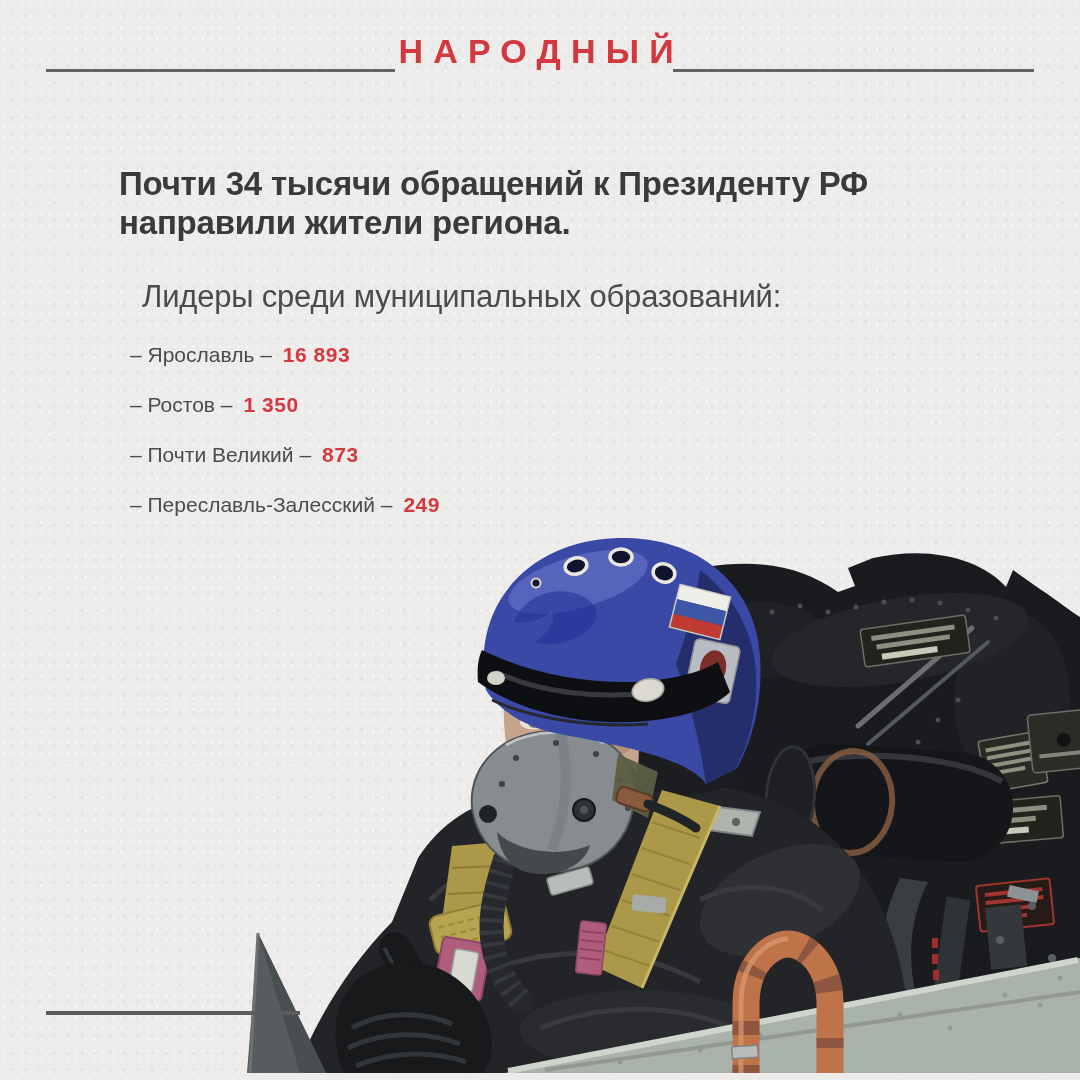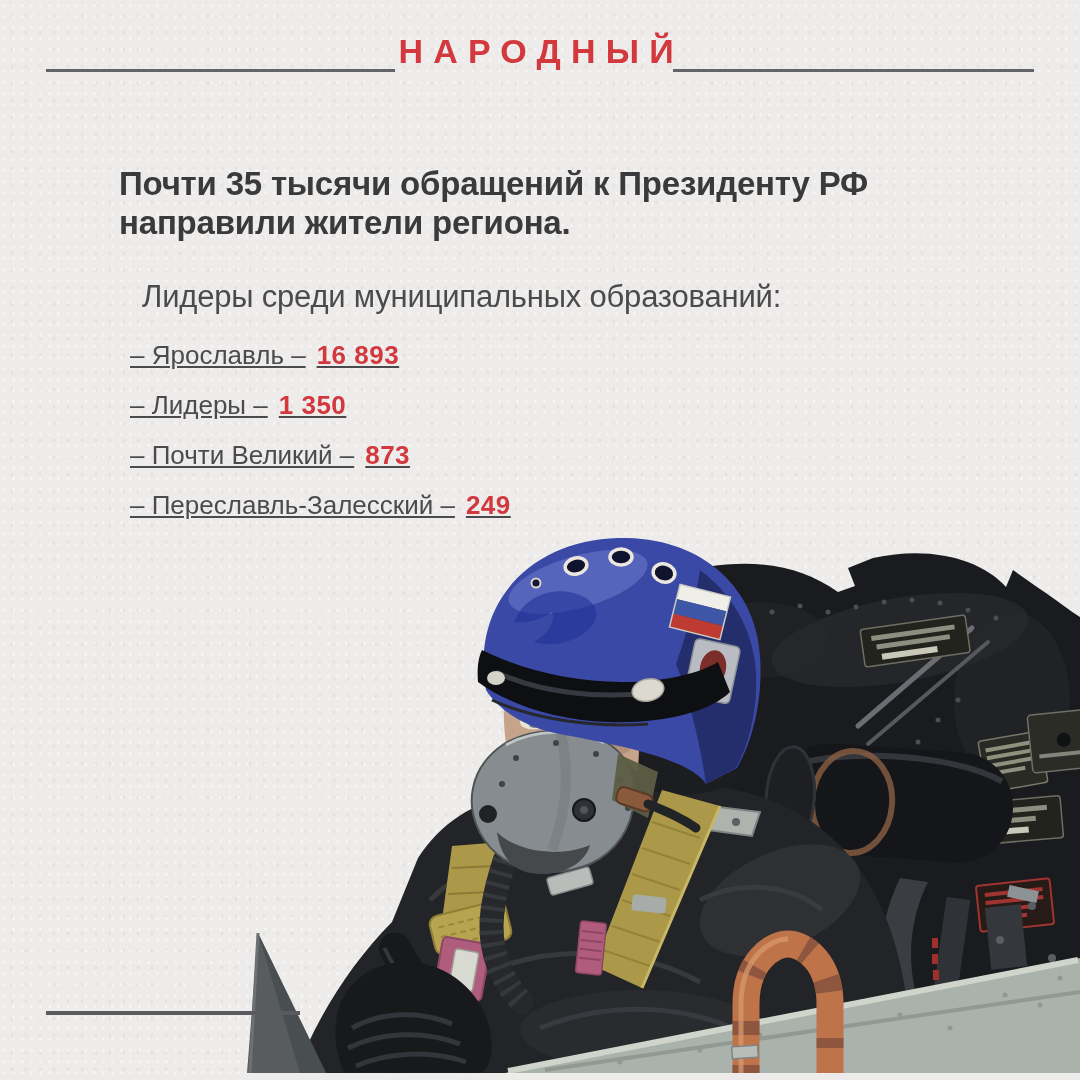--- a/index.html
+++ b/index.html
@@ -21,21 +21,21 @@
   .brand{position:absolute;left:0;right:8px;top:31px;text-align:center;
          color:#d2383d;font-weight:bold;}
   .brand-line{font-size:34px;line-height:41px;letter-spacing:.30em;text-indent:.30em;}
   .headline{position:absolute;left:119px;top:164px;width:832px;margin:0;
             font-size:33px;font-weight:bold;line-height:39px;color:#3a3a3c;
             letter-spacing:-.2px;}
   .stats{position:absolute;left:130px;top:264px;width:830px;}
   .stats-heading{margin:12px;font-size:31px;font-weight:normal;color:#4b4b4d;
                  line-height:42px;letter-spacing:-.2px;}
   .stats-list{list-style:none;margin:8px 0 0 0;padding:0;}
-  .stats-item{font-size:26px;color:#4b4b4d;line-height:50px;font-weight:normal;text-decoration:underline;}
+  .stats-item{font-size:21px;color:#4b4b4d;line-height:50px;font-weight:normal;}
   .stat-value{font-weight:bold;color:#d2383d;margin-left:11px;letter-spacing:.5px;}
   .bottom-rule{position:absolute;left:46px;top:1011px;width:254px;height:4px;
                background:#5a5b5f;z-index:3;}
 </style>
 </head>
 <body>
 
 <div class="canvas">
 
   <svg class="photo-svg" width="1080" height="1080" viewBox="0 0 1080 1080">
@@ -317,30 +317,30 @@
 
     <header>
       <div class="rule rule-left"></div>
       <div class="rule rule-right"></div>
       <div class="brand">
         <div class="brand-line">НАРОДНЫЙ</div>
       </div>
     </header>
 
     <main>
-      <p class="headline">Почти 35 тысячи обращений к Президенту РФ направили жители региона.</p>
+      <p class="headline">Почти 34 тысячи обращений к Президенту РФ направили жители региона.</p>
 
       <section class="stats">
         <h2 class="stats-heading">Лидеры среди муниципальных образований:</h2>
         <ul class="stats-list">
           <li class="stats-item">
             <span>– Ярославль –</span><span class="stat-value">16 893</span>
           </li>
           <li class="stats-item">
-            <span>– Лидеры –</span><span class="stat-value">1 350</span>
+            <span>– Ростов –</span><span class="stat-value">1 350</span>
           </li>
           <li class="stats-item">
             <span>– Почти Великий –</span><span class="stat-value">873</span>
           </li>
           <li class="stats-item">
             <span>– Переславль-Залесский –</span><span class="stat-value">249</span>
           </li>
         </ul>
       </section>
     </main>

